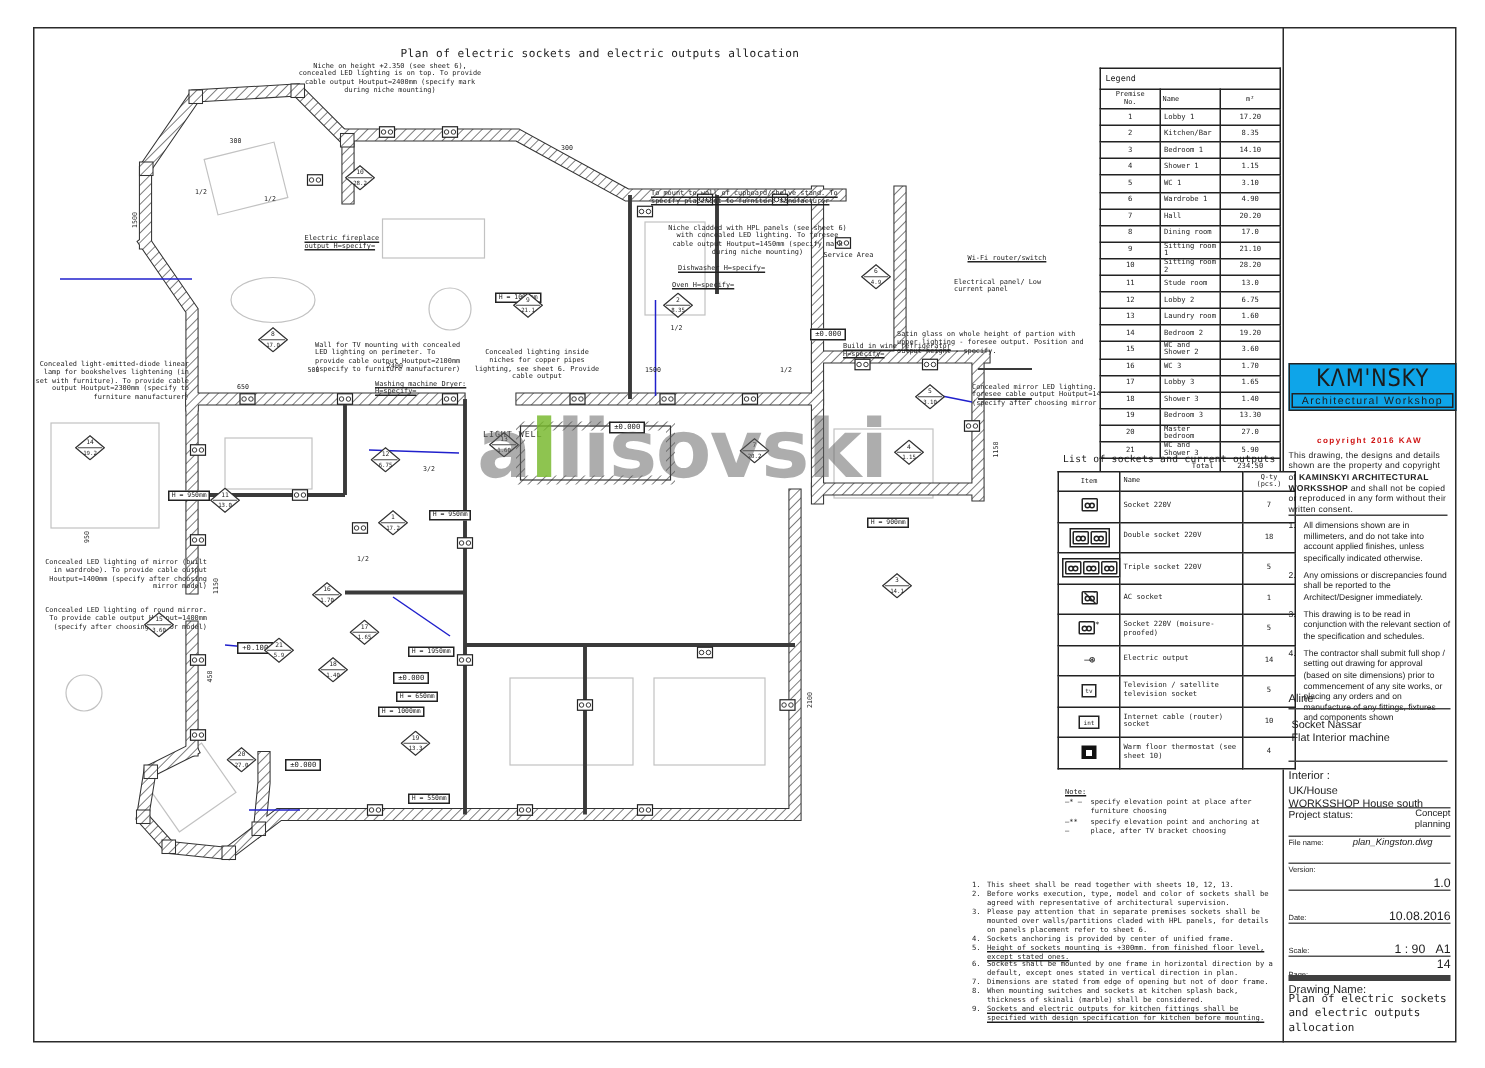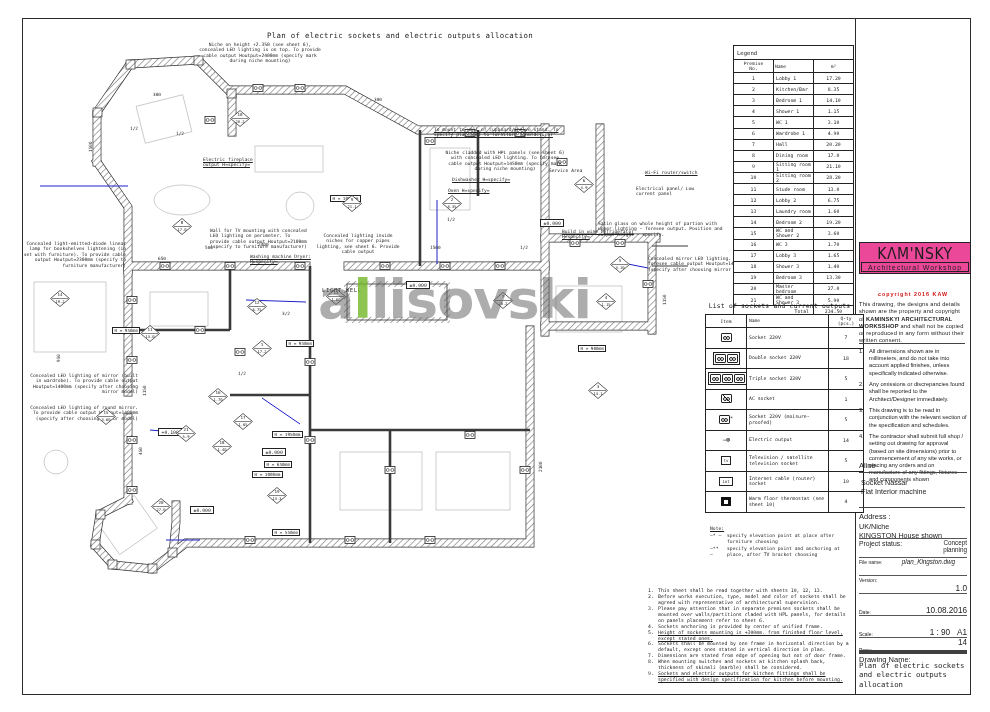--- a/index.html
+++ b/index.html
@@ -61,21 +61,21 @@
   #note-legend .nl-head{text-decoration:underline;margin-bottom:1px}
   #note-legend .nl-row{display:flex;gap:3px;margin-bottom:1px}
   #note-legend .nl-sym{flex:0 0 14px}
   #notes{position:absolute;left:648px;top:588px;width:206px;font-size:4.8px;line-height:1.24}
   #notes .n-row{display:flex;gap:2px}
   #notes .n-num{flex:0 0 8px}
   #notes .n-row.u .n-text{text-decoration:underline;text-decoration-thickness:.5px}
 
   
   .tb{position:absolute;left:859px;width:108px;font-family:"Liberation Sans",sans-serif}
-  .logo{top:242px;border:1.6px solid #222;padding:2px 1px 1px;background:#ec4899}
+  .logo{top:242px;border:1.6px solid #222;padding:2px 1px 1px;background:#0ea5e9}
   .logo-main{font-family:"DejaVu Sans",sans-serif;font-size:14px;letter-spacing:.5px;text-align:center;transform:scaleY(1.15)}
   .logo-sub{border:1px solid #222;font-size:7px;letter-spacing:1px;text-align:center;margin-top:1px;padding:.5px 0}
   .copyright{top:291px;color:#cf1313;font-size:5.4px;font-weight:bold;letter-spacing:1px;text-align:center}
   .disclaimer{top:301px;font-size:5.7px;line-height:1.28;letter-spacing:.2px}
   .tb-hr{position:absolute;left:859px;width:106px;border-top:1px solid #444}
   .tb-notes{top:348px;font-size:5.7px;line-height:1.26}
   .tb-notes .tn{display:flex;gap:3px;margin-bottom:4.5px}
   .tb-notes .tn-n{flex:0 0 7px}
   .sec-label{font-size:7.5px}
   .client-label{top:461px;border-bottom:1px solid #444;padding-bottom:2px}
@@ -709,23 +709,23 @@
       <span>The contractor shall submit full shop / setting out drawing for approval (based on site dimensions) prior to commencement of any site works, or placing any orders and on manufacture of any fittings, fixtures and components shown</span>
     </div>
   </div>
 <div class="tb sec-label client-label">Aline</div>
 <div class="tb client-name">
   <div>Socket Nassar</div>
   <div>Flat Interior machine</div>
 </div>
 <div class="tb-hr" style="top:507px"></div>
 <div class="tb addr">
-  <div class="sec-label">Address :</div>
-  <div>UK/Niche</div>
-  <div>KINGSTON House shown</div>
+  <div class="sec-label">Interior :</div>
+  <div>UK/House</div>
+  <div>WORKSSHOP House south</div>
 </div>
 <div class="tb fields">
   <div class="frow" style="height:18px">
     <span class="flabel big">Project status:</span>
     <span class="fval" style="max-width:45px">Concept planning</span>
   </div>
   <div class="frow" style="height:17px">
     <span class="flabel">File name:</span>
     <span class="fval" style="font-style:italic;padding-right:12px">plan_Kingston.dwg</span>
   </div>

